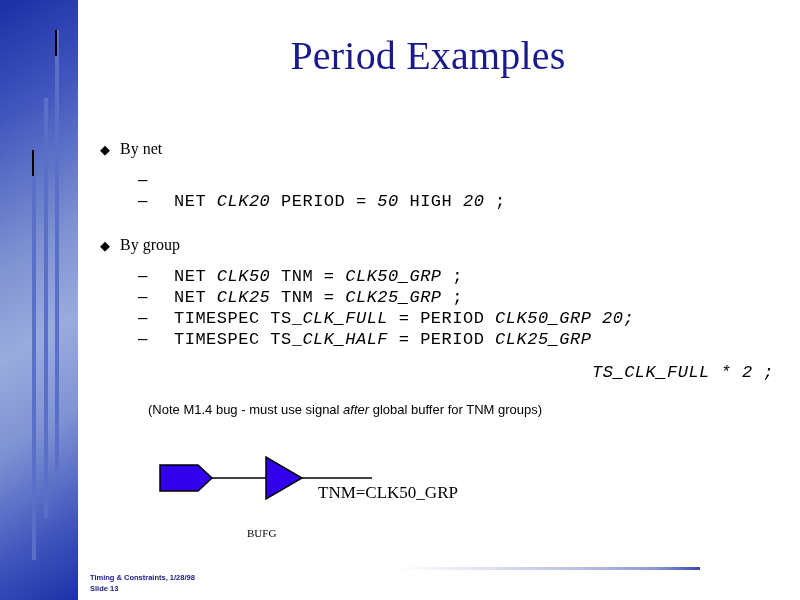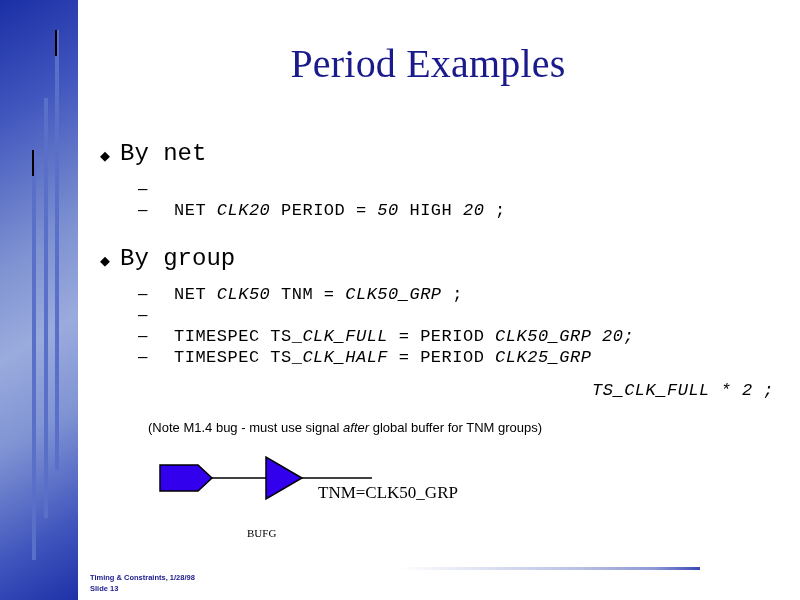--- a/index.html
+++ b/index.html
@@ -37,21 +37,21 @@
   }
   .band-tick {
     position: absolute;
     width: 2px;
     background: #000000;
   }
 
   
   #title {
     position: absolute;
-    left: 78px; top: 40px;
+    left: 78px; top: 32px;
     width: 700px;
     text-align: center;
     font-family: "Liberation Serif", serif;
     font-size: 40px;
     color: #1a1a8c;
     letter-spacing: 0.2px;
     white-space: nowrap;
   }
 
   
@@ -68,22 +68,22 @@
     margin-bottom: 6px;
   }
   .lvl1 .bullet {
     width: 20px;
     font-size: 13px;
     line-height: 1;
     color: #000000;
     flex: none;
   }
   .lvl1 .txt {
-    font-family: Liberation Mono, monospace;
-    font-size: 24px;
+    font-family: Liberation Serif, serif;
+    font-size: 16px;
   }
 
   .lvl2 {
     display: flex;
     align-items: baseline;
     margin-left: 38px;
     margin-bottom: 1px;
   }
   .lvl2 .dash {
     width: 36px;
@@ -204,20 +204,21 @@
 
     <div class="sub-gap"></div>
 
     <div class="lvl2">
       <span class="dash">–</span>
       <span class="code"><span>NET </span><i>CLK50</i><span> TNM = </span><i>CLK50_GRP</i><span> ;</span></span>
     </div>
 
     <div class="lvl2">
       <span class="dash">–</span>
+      <span class="code"><span>NET </span><i>CLK25</i><span> TNM = </span><i>CLK25_GRP</i><span> ;</span></span>
     </div>
 
     <div class="lvl2">
       <span class="dash">–</span>
       <span class="code"><span>TIMESPEC TS_</span><i>CLK_FULL</i><span> = PERIOD </span><i>CLK50_GRP 20;</i><span></span></span>
     </div>
 
     <div class="lvl2">
       <span class="dash">–</span>
       <span class="code"><span>TIMESPEC TS_</span><i>CLK_HALF</i><span> = PERIOD </span><i>CLK25_GRP</i><span></span></span>

